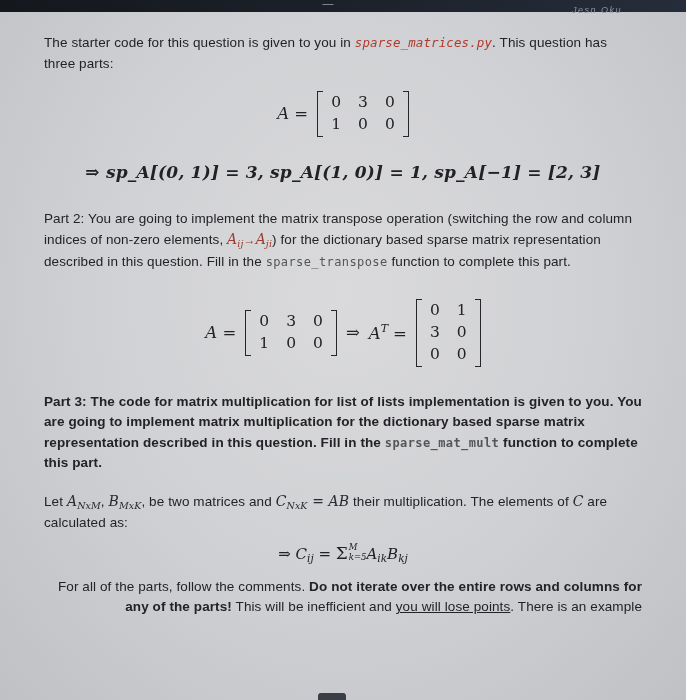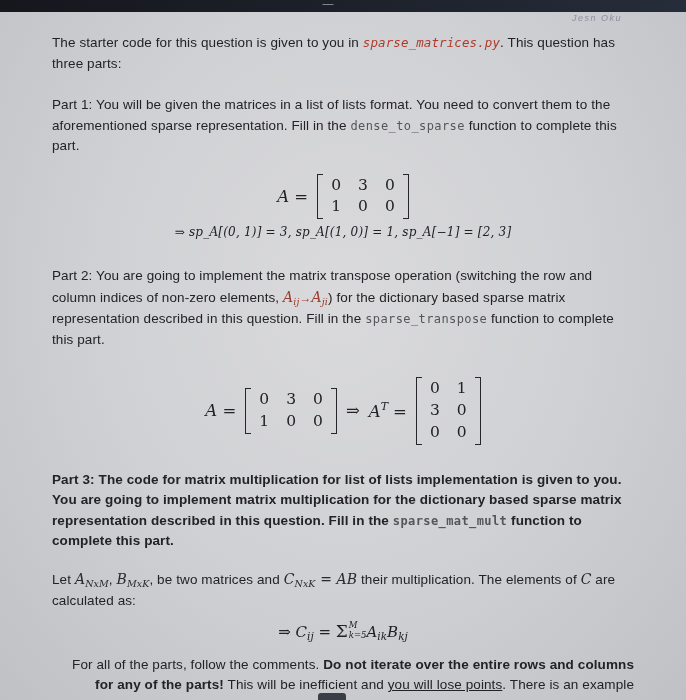--- a/index.html
+++ b/index.html
@@ -14,28 +14,28 @@
   
   .titlebar {
     position: relative; height: 12px;
     background: linear-gradient(90deg, #14171c 0%, #1d222b 55%, #262d3a 100%);
   }
   .tb-dash {
     position: absolute; left: 47%; top: -3px;
     color: #9aa0ab; font-size: 11px; line-height: 12px;
   }
   .tb-text {
-    position: absolute; right: 64px; top: 12px;
+    position: absolute; right: 64px; top: 4px;
     color: #8a90a0; font-size: 9px; line-height: 12px; letter-spacing: 1.5px;
     font-style: italic;
   }
 
   .doc { padding: 21px 44px 0 44px; }
 
-  p { margin: 8px; font-size: 13.5px; line-height: 1.52; letter-spacing: 0.1px; max-width: 600px; }
+  p { margin: 0; font-size: 13.5px; line-height: 1.52; letter-spacing: 0.1px; max-width: 600px; }
   .para { margin-top: 21px; }
   .para:first-child { margin-top: 0; }
 
   .filename {
     color: #b0392c; font-style: italic;
     font-family: "DejaVu Sans Mono", monospace; font-size: 12.5px;
   }
   .codetok {
     font-family: "DejaVu Sans Mono", monospace; font-size: 12px;
     color: #55565a; letter-spacing: 0.4px;
@@ -63,23 +63,23 @@
   .matrix { display: inline-flex; align-items: stretch; }
   .mbr { width: 6px; border: 1.6px solid #26262a; }
   .mbr.l { border-right: none; }
   .mbr.r { border-left: none; }
   .mgrid { display: grid; gap: 4px 17px; padding: 3px 8px; align-items: center; }
   .cols3 { grid-template-columns: repeat(3, auto); }
   .cols2 { grid-template-columns: repeat(2, auto); }
   .mcell { font-family: "DejaVu Serif", serif; font-size: 15.5px; text-align: center; line-height: 1.15; }
 
   .centerline {
-    text-align: center; max-width: 600px; margin-top: 6px;
+    text-align: center; max-width: 600px; margin-top: 25px;
     font-family: "DejaVu Serif", serif; font-style: italic;
-    font-size: 12px; color: #222226; letter-spacing: 0.2px;
+    font-size: 17px; color: #222226; letter-spacing: 0.2px; font-weight: bold;
   }
 
   .disp1 { margin-top: 17px; }
   .disp2 { margin-top: 27px; }
   .disp3 { margin-top: 9px; }
 
   .bigop { display: inline-flex; align-items: center; }
   .op-sym { font-style: normal; font-size: 17px; }
   .op-lims { display: inline-flex; flex-direction: column; font-size: 8.5px; line-height: 1.15; font-style: italic; margin-left: 1px; }
 
@@ -98,21 +98,20 @@
 
 <div class="titlebar">
   <span class="tb-dash">—</span>
   <span class="tb-text">Jesn Oku</span>
 </div>
 
 <div class="doc">
 
   <p class="para"><span>The starter code for this question is given to you in </span><span class="filename">sparse_matrices.py</span><span>. This question has three parts:</span></p>
 
-  <p class="para"><span>Part 1: You will be given the matrices in a list of lists format. You need to convert them to the aforementioned sparse representation. Fill in the </span><span class="codetok">dense_to_sparse</span><span> function to complete this part.</span></p>
 
   <div class="math-display disp1">
     <span class="math-var">A =</span>
     <span class="matrix">
       <span class="mbr l"></span>
       <span class="mgrid cols3">
         <span class="mcell">0</span>
         <span class="mcell">3</span>
         <span class="mcell">0</span>
         <span class="mcell">1</span>

